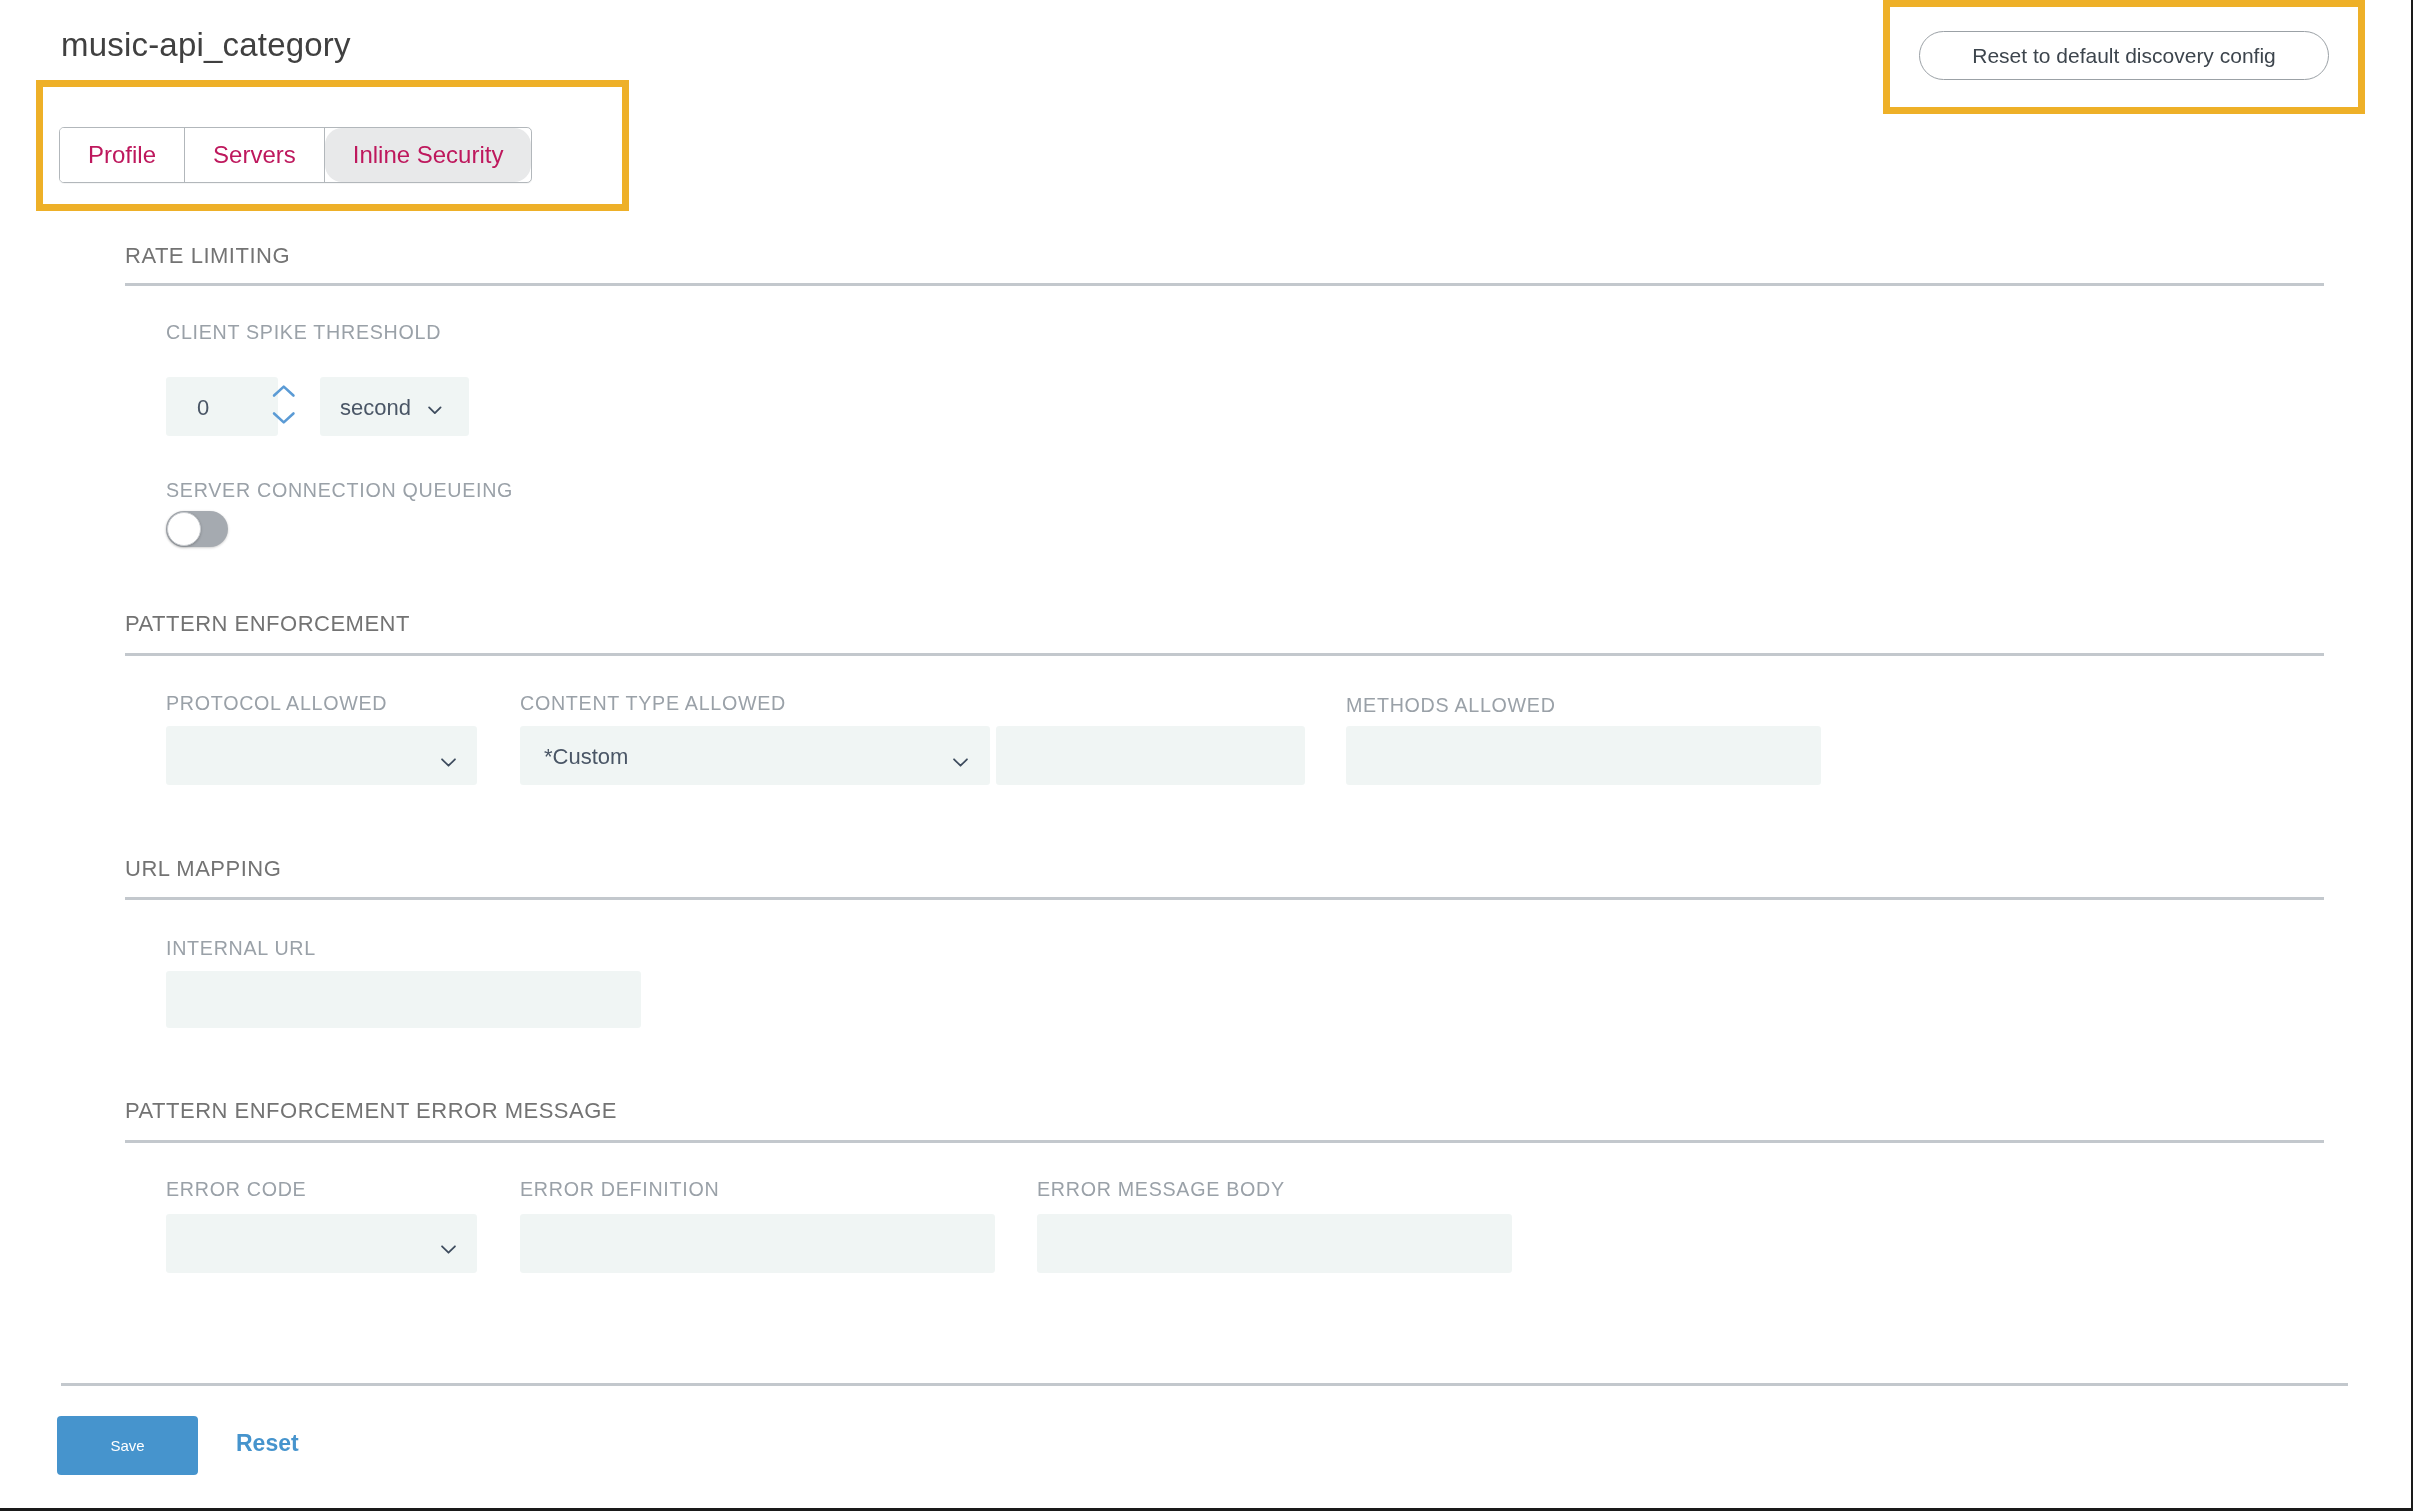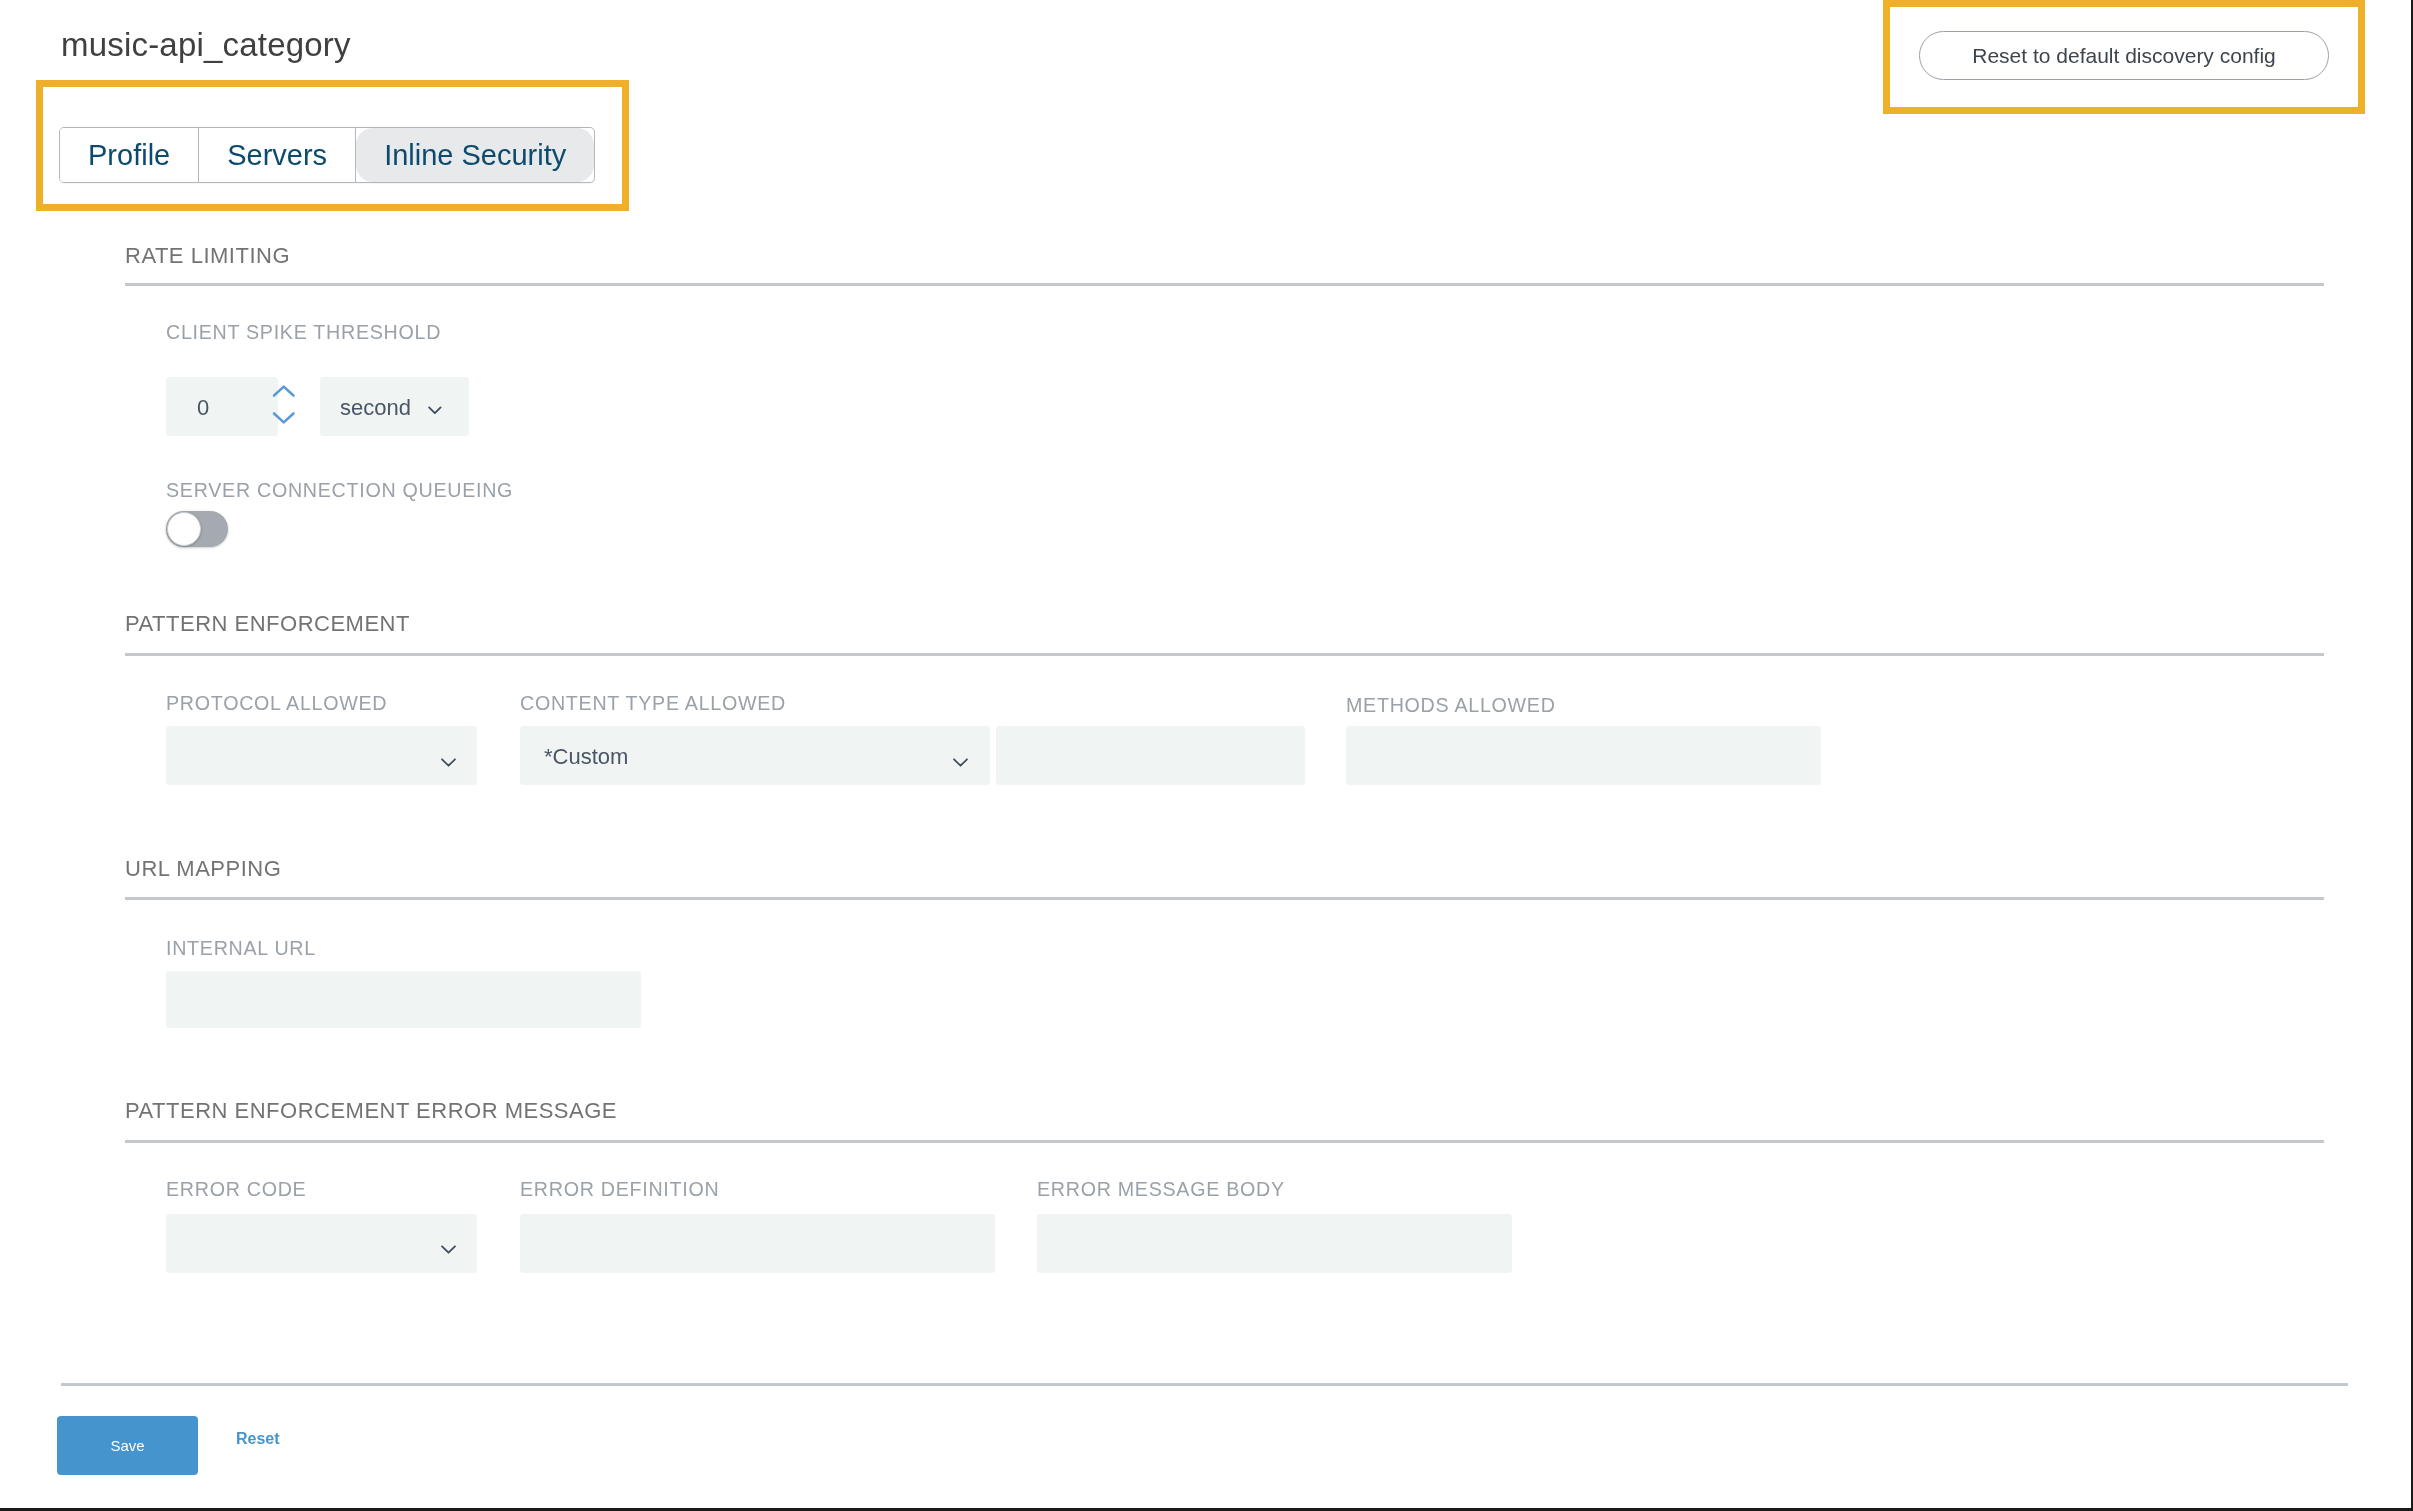--- a/index.html
+++ b/index.html
@@ -56,22 +56,22 @@
     left: 59px;
     top: 127px;
     display: flex;
     border: 1.6px solid #b2b7bb;
     border-radius: 4.9px;
     overflow: hidden;
     background: #ffffff;
     box-shadow: 0 0.8px 0.8px rgba(0,0,0,0.04);
   }
   .tab {
-    font-size: 29px;
-    color: #0c4a6e;
+    font-size: 24px;
+    color: #be185d;
     padding: 0 28px;
     height: 54px;
     line-height: 54px;
     background: #ffffff;
     border-right: 1.6px solid #b2b7bb;
     white-space: nowrap;
     cursor: pointer;
     text-align: center;
   }
   .tab:last-child { border-right: none; }
@@ -236,21 +236,21 @@
     border: none;
     border-radius: 4.1px;
     font-size: 15px;
     font-family: "Liberation Sans", sans-serif;
     cursor: pointer;
   }
   #reset-link {
     position: absolute;
     left: 236px;
     top: 1430px;
-    font-size: 16px;
+    font-size: 23px;
     color: #4694cd;
     font-weight: bold;
     cursor: pointer;
     white-space: nowrap;
   }
 </style>
 </head>
 <body>
 
 <div id="page-title">music-api_category</div>

